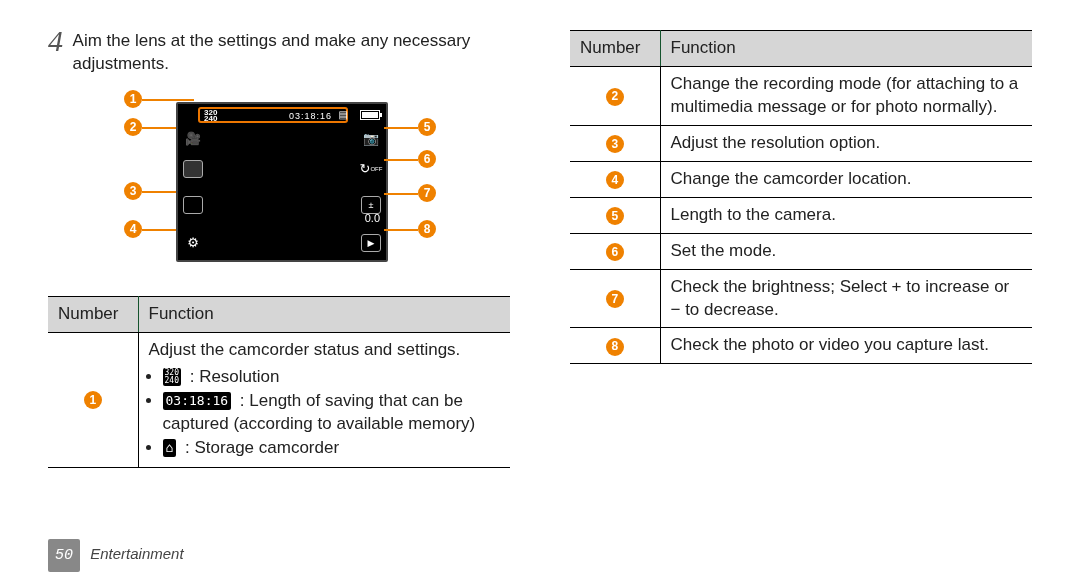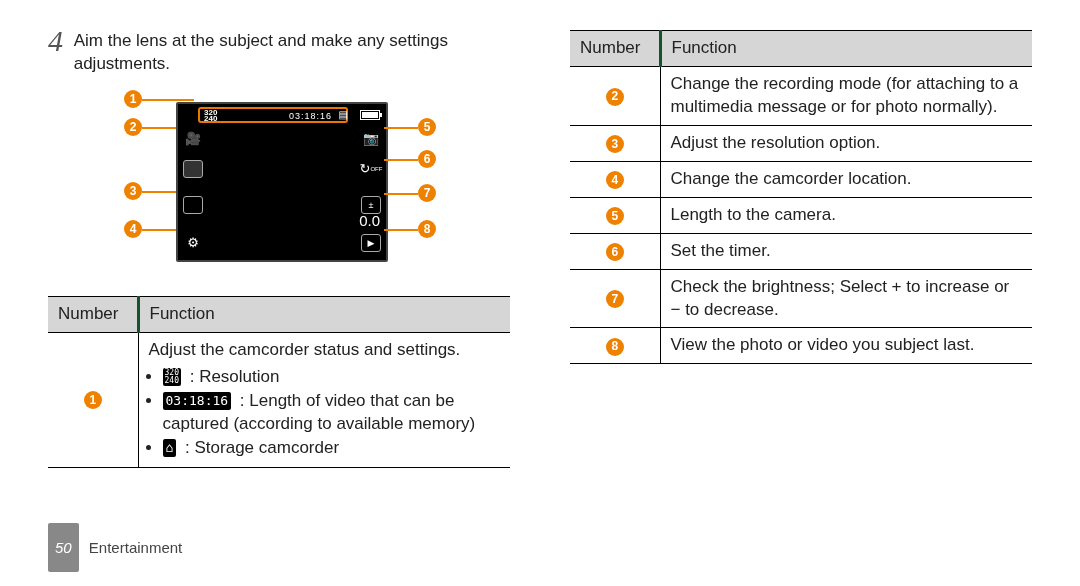--- a/index.html
+++ b/index.html
@@ -79,21 +79,21 @@
   }
   .si-left1 { left:4px; top:24px; }
   .si-left2 { left:4px; top:54px; }
   .si-left3 { left:4px; top:90px; }
   .si-left4 { left:4px; top:128px; }
   .si-right1 { right:4px; top:24px; }
   .si-right2 { right:4px; top:54px; }
   .si-right3 { right:4px; top:90px; }
   .si-right4 { right:4px; top:128px; }
   .box-icon { border:1px solid #aaa; border-radius:3px; width:20px; height:18px; }
-  .ev-txt { position:absolute; right:6px; top:108px; color:#fff; font-size:15px; }
+  .ev-txt { position:absolute; right:6px; top:108px; color:#fff; font-size:11px; }
 
   .callout {
     position:absolute;
     width:18px; height:18px;
     border-radius:50%;
     background:#ef8100;
     color:#fff; font-weight:bold;
     font-size:12px;
     display:flex; align-items:center; justify-content:center;
   }
@@ -119,21 +119,21 @@
     line-height: 1.35;
   }
   table.func th {
     background: #d6d6d6;
     font-weight: normal;
     text-align: left;
     padding: 6px 10px;
     border-top: 1px solid #000;
     border-bottom: 1px solid #000;
   }
-  table.func th:first-child { width: 90px; border-right: 3px solid #14532d; }
+  table.func th:first-child { width: 90px; border-right: 1px solid #14532d; }
   table.func td {
     padding: 6px 10px;
     border-bottom: 1px solid #000;
     vertical-align: middle;
   }
   table.func td:first-child { text-align:center; border-right: 1px solid #000; }
   table.func td:first-child .callout { position:static; display:inline-flex; margin:0 auto;}
   .sub-list { margin:4px 0 0 0; padding-left: 14px; }
   .sub-list li { margin: 1px 0; }
   .ico-inline {
@@ -142,35 +142,35 @@
     background:#000; color:#fff; padding:0 3px; border-radius:2px;
     margin-right:4px;
   }
 
   .footer {
     position:absolute; left:48px; bottom:14px;
     font-size:15px; color:#444;
   }
   .footer .pg {
     display:inline-block; background:#888; color:#fff;
-    font-style:italic; padding:16px 7px; border-radius:2px;
-    margin-right:6px; font-family: Liberation Sans, sans-serif;
-  }
-  .footer .sec { }
+    font-style:italic; padding:8px 7px; border-radius:2px;
+    margin-right:6px; font-family: Liberation Mono, monospace;
+  }
+  .footer .sec { font-style: italic; }
 </style>
 </head>
 <body>
 
 <div class="page">
   <div class="cols">
 
     <div class="col">
       <div class="step-row">
         <div class="step-num">4</div>
-        <div class="step-text">Aim the lens at the subject and make any settings adjustments.</div>
+        <div class="step-text">Aim the lens at the settings and make any necessary adjustments.</div>
       </div>
 
       <div class="diagram-wrap">
         <div class="screen">
           <div class="topbar">
             <div class="highlight"></div>
             <div class="res-ind">320<br>240</div>
             <div class="time-ind">03:18:16</div>
             <div class="sd-ind">▤</div>
             <div class="batt">
@@ -225,21 +225,21 @@
           <td><span class="callout">1</span></td>
           <td>
             <span>Adjust the camcorder status and settings.</span>
             <ul class="sub-list">
               <li>
                 <span class="ico-inline" style="font-size:8px; line-height:8px; padding:1px 2px;">320<br>240</span>
                 <span>: Resolution</span>
               </li>
               <li>
                 <span class="ico-inline">03:18:16</span>
-                <span>: Length of video that can be captured (according to available memory)</span>
+                <span>: Length of saving that can be captured (according to available memory)</span>
               </li>
               <li>
                 <span class="ico-inline">⌂</span>
                 <span>: Storage camcorder</span>
               </li>
             </ul>
           </td>
         </tr>
       </tbody>
         </table>
@@ -263,29 +263,29 @@
         <tr>
           <td><span class="callout">4</span></td>
           <td>Change the camcorder location.</td>
         </tr>
         <tr>
           <td><span class="callout">5</span></td>
           <td>Length to the camera.</td>
         </tr>
         <tr>
           <td><span class="callout">6</span></td>
-          <td>Set the timer.</td>
+          <td>Set the mode.</td>
         </tr>
         <tr>
           <td><span class="callout">7</span></td>
           <td>Check the brightness; Select + to increase or − to decrease.</td>
         </tr>
         <tr>
           <td><span class="callout">8</span></td>
-          <td>View the photo or video you subject last.</td>
+          <td>Check the photo or video you capture last.</td>
         </tr>
       </tbody>
         </table>
     </div>
   </div>
 
   <div class="footer">
     <span class="pg">50</span>
     <span class="sec">Entertainment</span>
   </div>

